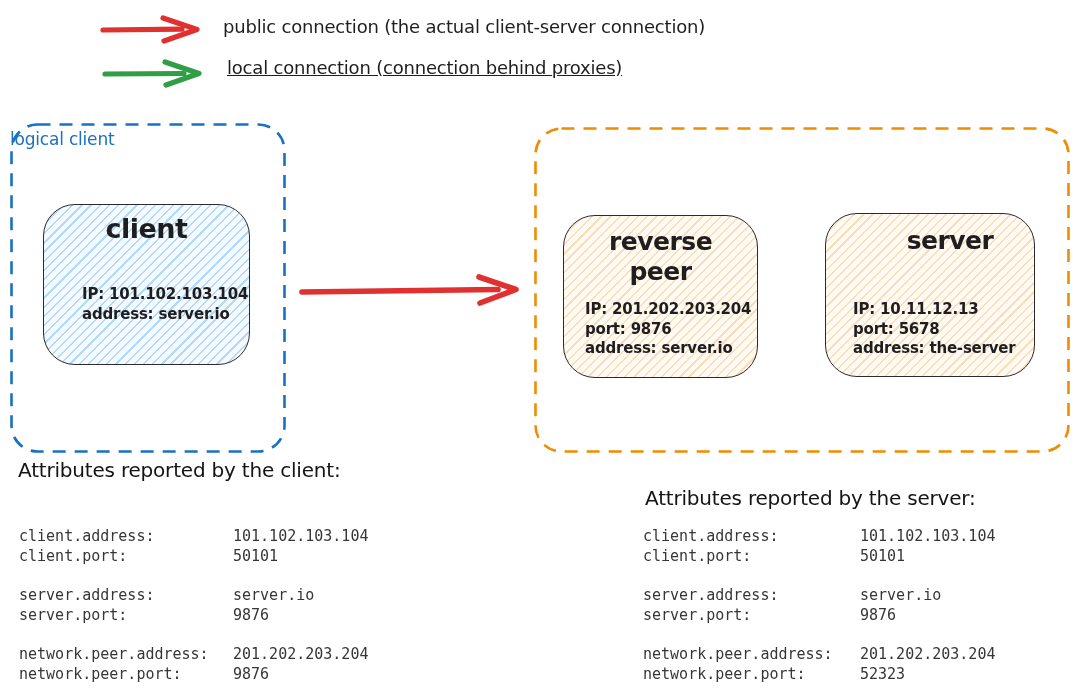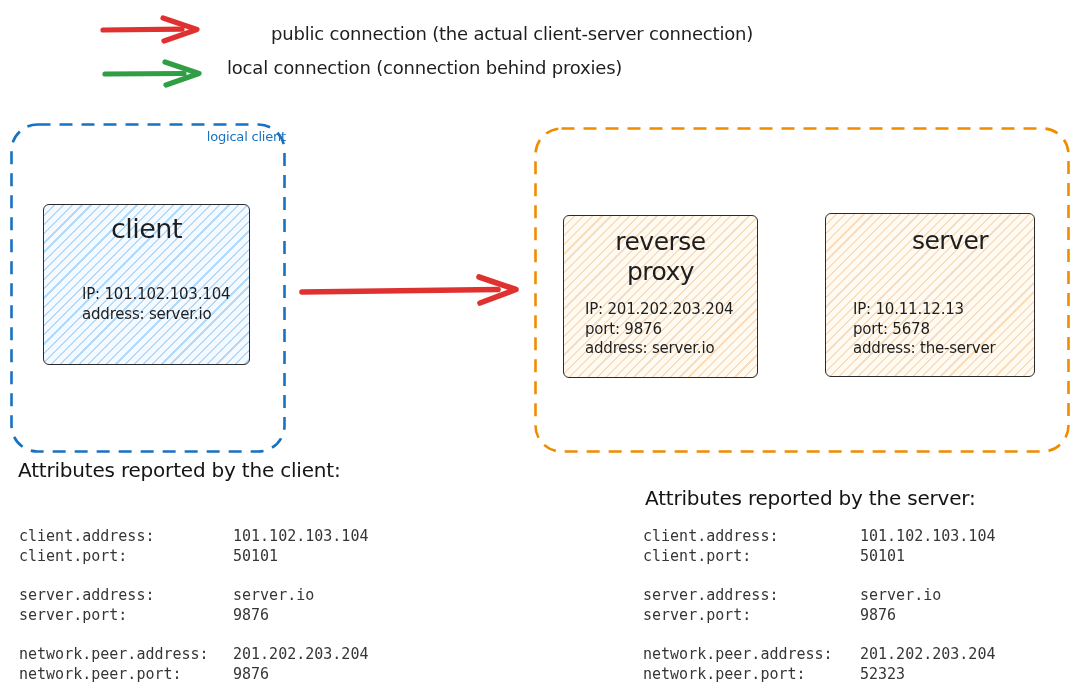--- a/index.html
+++ b/index.html
@@ -10,30 +10,31 @@
     overflow:hidden;
     font-family:"DejaVu Sans", sans-serif;
     color:#1e1e1e;
   }
   .abs{position:absolute;}
 
   
   .legend-label{font-size:18px;line-height:24px;color:#1e1e1e;letter-spacing:-0.2px;}
 
   
-  .group-label{width:100%;text-align:right;font-size:13px;letter-spacing:-0.2px;}
+  .group-label{width:100%;text-align:left;font-size:17px;letter-spacing:-0.2px;}
   .group-label.blue{color:#1971c2;}
   .group-label.orange{color:#f08c00;}
 
   
   .node{
     position:absolute;
     border:1.6px solid #2b2b2b;
-    border-radius:6px;
+    border-radius:32px;
     box-sizing:border-box;
+    font-weight:bold;
   }
   .node-blue{
     background-color:#f4faff;
     background-image:repeating-linear-gradient(135deg,
       rgba(137,196,244,0.60) 0px, rgba(137,196,244,0.60) 1.6px,
       transparent 1.6px, transparent 6.5px);
   }
   .node-orange{
     background-color:#fffaf2;
     background-image:repeating-linear-gradient(135deg,
@@ -73,29 +74,29 @@
 <body>
 
 <div class="canvas">
 
   <svg class="abs" style="left:100px;top:13px;" width="102" height="34" viewBox="0 0 102 34">
     <g fill="none" stroke-width="5.2" stroke-linecap="round" stroke-linejoin="round" stroke="#e03131">
       <path d="M3,17 L82,16.2"></path>
       <path d="M63,5 L97,16.5 L64,28"></path>
     </g>
   </svg>
-  <div class="abs legend-label" style="left:223px;top:22px;margin-left:48px;">public connection (the actual client-server connection)</div>
+  <div class="abs legend-label" style="left:223px;top:15px;">public connection (the actual client-server connection)</div>
 
   <svg class="abs" style="left:102px;top:57px;" width="102" height="34" viewBox="0 0 102 34">
     <g fill="none" stroke-width="5.2" stroke-linecap="round" stroke-linejoin="round" stroke="#2f9e44">
       <path d="M3,17 L82,16.5"></path>
       <path d="M63,5 L97,16.5 L64,28"></path>
     </g>
   </svg>
-  <div class="abs legend-label" style="left:227px;top:56px;">local connection (connection behind proxies)</div>
+  <div class="abs legend-label" style="left:227px;top:56px;text-decoration:underline;">local connection (connection behind proxies)</div>
 
   <div class="abs" style="left:10px;top:123px;width:276px;height:330px;">
     <svg width="276" height="330" viewBox="0 0 276 330" class="abs" style="left:0;top:0;">
       <rect x="1.5" y="1.5" width="273" height="327" rx="26" fill="none" stroke="#1971c2" stroke-width="2.6" stroke-dasharray="13 9"></rect>
     </svg>
     <div class="abs group-label blue" style="top:6px;">logical client</div>
   </div>
 
   <div class="node node-blue" style="left:43px;top:204px;width:207px;height:161px;">
     <div class="node-title" style="margin-top:8px;font-size:27px;">client</div>
@@ -112,21 +113,21 @@
     </g>
   </svg>
 
   <div class="abs" style="left:534px;top:127px;width:536px;height:326px;">
     <svg width="536" height="326" viewBox="0 0 536 326" class="abs" style="left:0;top:0;">
       <rect x="1.5" y="1.5" width="533" height="323" rx="26" fill="none" stroke="#f08c00" stroke-width="2.6" stroke-dasharray="13 9"></rect>
     </svg>
   </div>
 
   <div class="node node-orange" style="left:563px;top:215px;width:195px;height:163px;">
-    <div class="node-title" style="margin:11px auto 0;width:120px;line-height:30px;">reverse proxy</div>
+    <div class="node-title" style="margin:11px auto 0;width:120px;line-height:30px;">reverse peer</div>
     <div class="node-details" style="top:84px;padding-left:21px;">
       <div>IP: 201.202.203.204</div>
       <div>port: 9876</div>
       <div>address: server.io</div>
     </div>
   </div>
 
   <div class="node node-orange" style="left:825px;top:213px;width:210px;height:164px;padding-left:40px;">
     <div class="node-title" style="margin-top:12px;">server</div>
     <div class="node-details" style="top:86px;padding-left:27px;">

